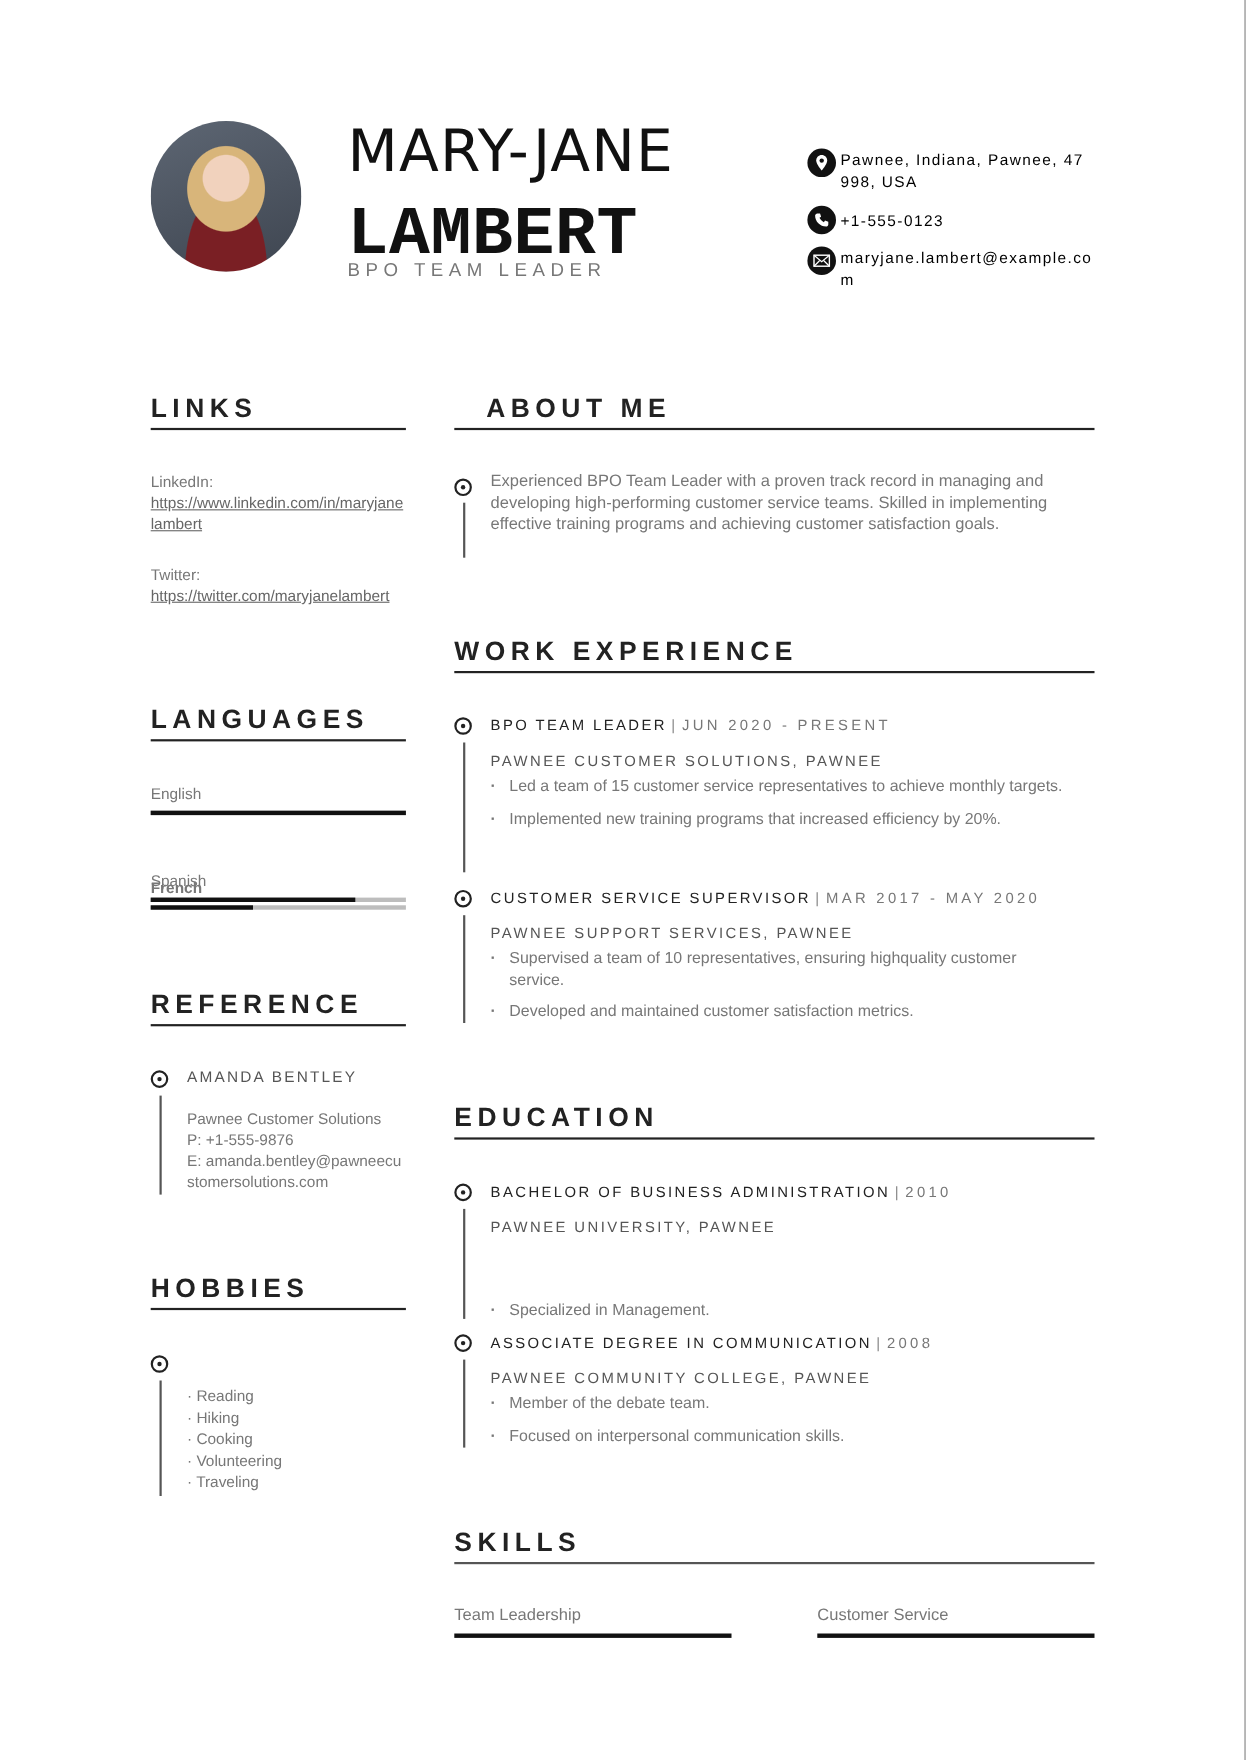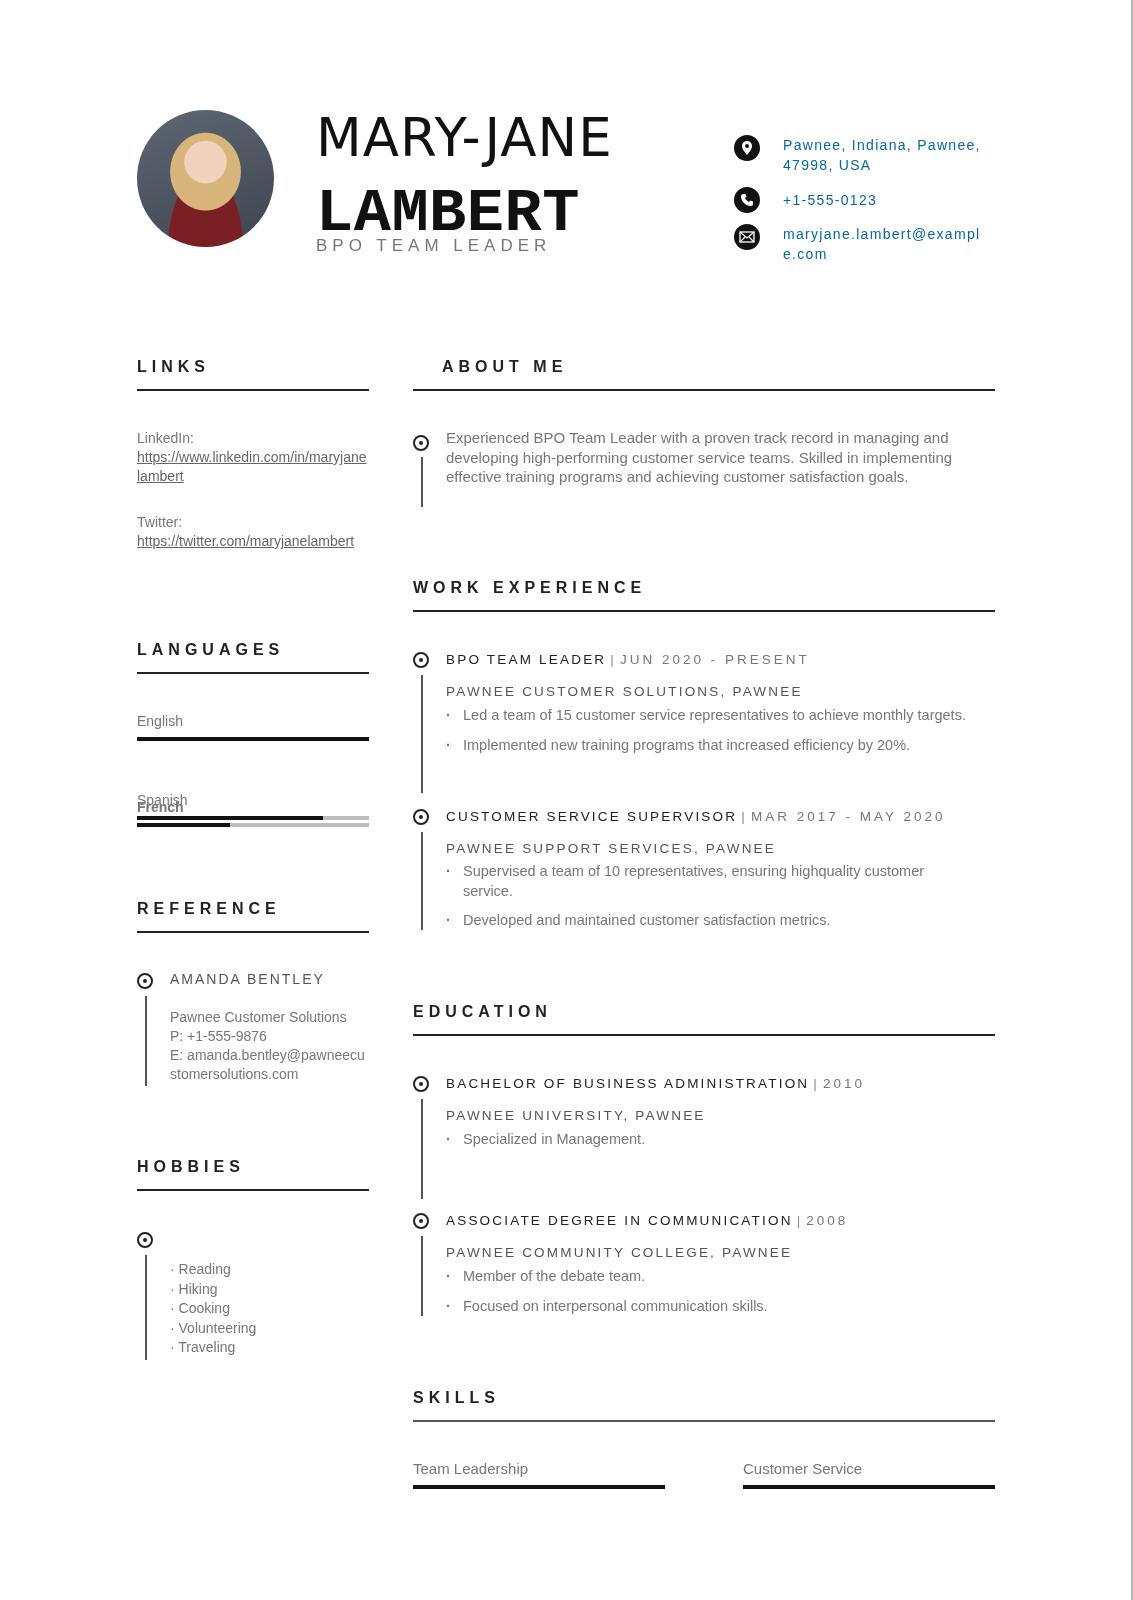--- a/index.html
+++ b/index.html
@@ -14,24 +14,24 @@
                 radial-gradient(ellipse at 50% 100%, #7a1f24 0 38%, transparent 39%),
                 linear-gradient(160deg, #5d6673, #3e4550);
     overflow: hidden; }
   .name-first { position: absolute; left: 316px; top: 107px; font-size: 53px; font-weight: 300; letter-spacing: 1px; color: #111;
     font-family: "DejaVu Sans", sans-serif; font-weight: normal; transform: scaleY(1); -webkit-text-stroke: 0; }
   .name-last { position: absolute; left: 316px; top: 178px; font-size: 62px; font-weight: 700; color: #111; letter-spacing: 0.5px; font-family: Liberation Mono, monospace; }
   .job-title { position: absolute; left: 316px; top: 236px; font-size: 17px; letter-spacing: 5px; color: #777; }
 
   .contact { position: absolute; left: 734px; width: 260px; display: flex; align-items: flex-start; }
   .contact .ic { width: 26px; height: 26px; border-radius: 50%; background: #111; flex: none; display: flex; align-items: center; justify-content: center; }
-  .contact .txt { margin-left: 23px; font-size: 14px; letter-spacing: 1.3px; color: #0369a1; line-height: 20px; word-break: break-all; }
+  .contact .txt { margin-left: 4px; font-size: 14px; letter-spacing: 1.3px; color: #000000; line-height: 20px; word-break: break-all; }
 
   
-  .sec-title { position: absolute; font-size: 16px; font-weight: 700; letter-spacing: 5px; color: #222; }
+  .sec-title { position: absolute; font-size: 24px; font-weight: 700; letter-spacing: 5px; color: #222; }
   .sec-rule { position: absolute; height: 2px; background: #222; }
 
   .link-label { position: absolute; left: 137px; font-size: 14px; color: #777; line-height: 19px; width: 232px; }
   .link-url { display: block; text-decoration: underline; color: #666; word-break: break-all; }
 
   .lang { position: absolute; left: 137px; width: 232px; }
   .lang .lbl { font-size: 14px; color: #777; }
   .lang .bar { margin-top: 8px; height: 4px; background: #bdbdbd; position: relative; }
   .lang .fill { position: absolute; left: 0; top: 0; height: 4px; background: #111; }
 
@@ -183,21 +183,21 @@
 
 <div class="sec-title" style="left:413px;top:1003px;">EDUCATION</div>
 <div class="sec-rule" style="left:413px;top:1034px;width:582px;"></div>
 
 <div class="bullet-ring" style="left:413px;top:1076px;"></div>
 <div class="vline" style="left:421px;top:1099px;height:100px;"></div>
 <div class="entry-head" style="top:1076px;">
   <span>BACHELOR OF BUSINESS ADMINISTRATION</span><span class="sep">|</span><span class="date">2010</span>
 </div>
 <div class="entry-org" style="top:1108px;">PAWNEE UNIVERSITY, PAWNEE</div>
-<ul class="entry-bullets" style="top:1130px;">
+<ul class="entry-bullets" style="top:1182px;">
   <li>Specialized in Management.</li>
 </ul>
 
 <div class="bullet-ring" style="left:413px;top:1213px;"></div>
 <div class="vline" style="left:421px;top:1236px;height:80px;"></div>
 <div class="entry-head" style="top:1213px;">
   <span>ASSOCIATE DEGREE IN COMMUNICATION</span><span class="sep">|</span><span class="date">2008</span>
 </div>
 <div class="entry-org" style="top:1245px;">PAWNEE COMMUNITY COLLEGE, PAWNEE</div>
 <ul class="entry-bullets" style="top:1267px;">

